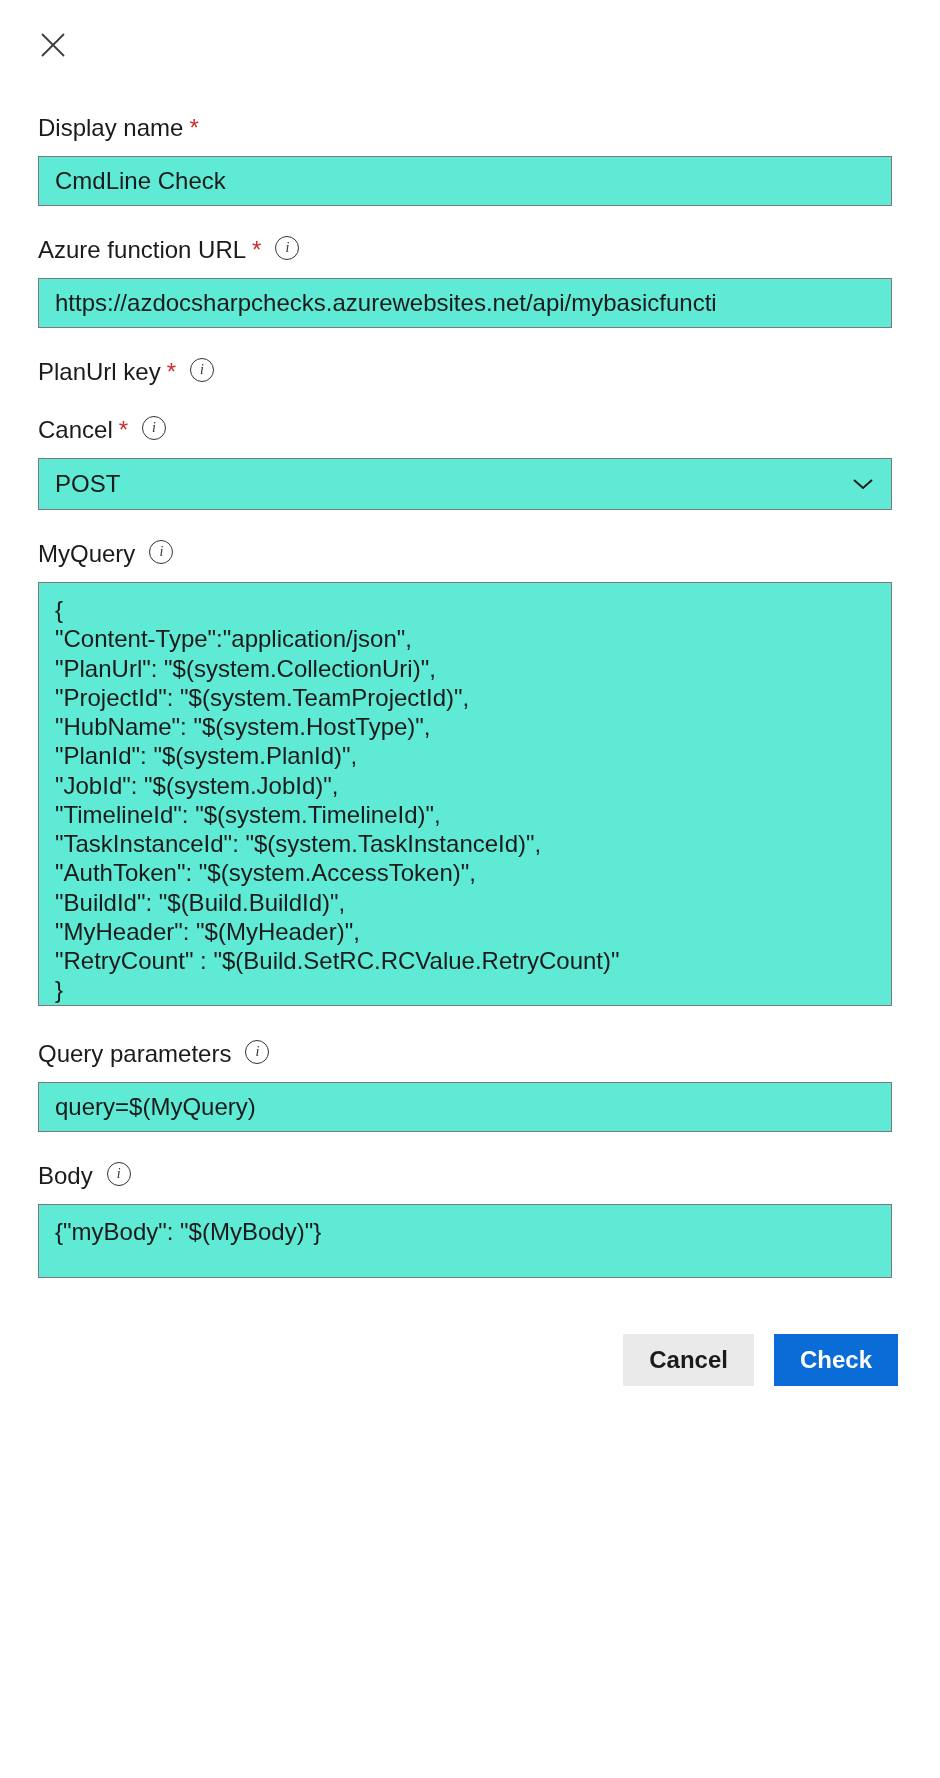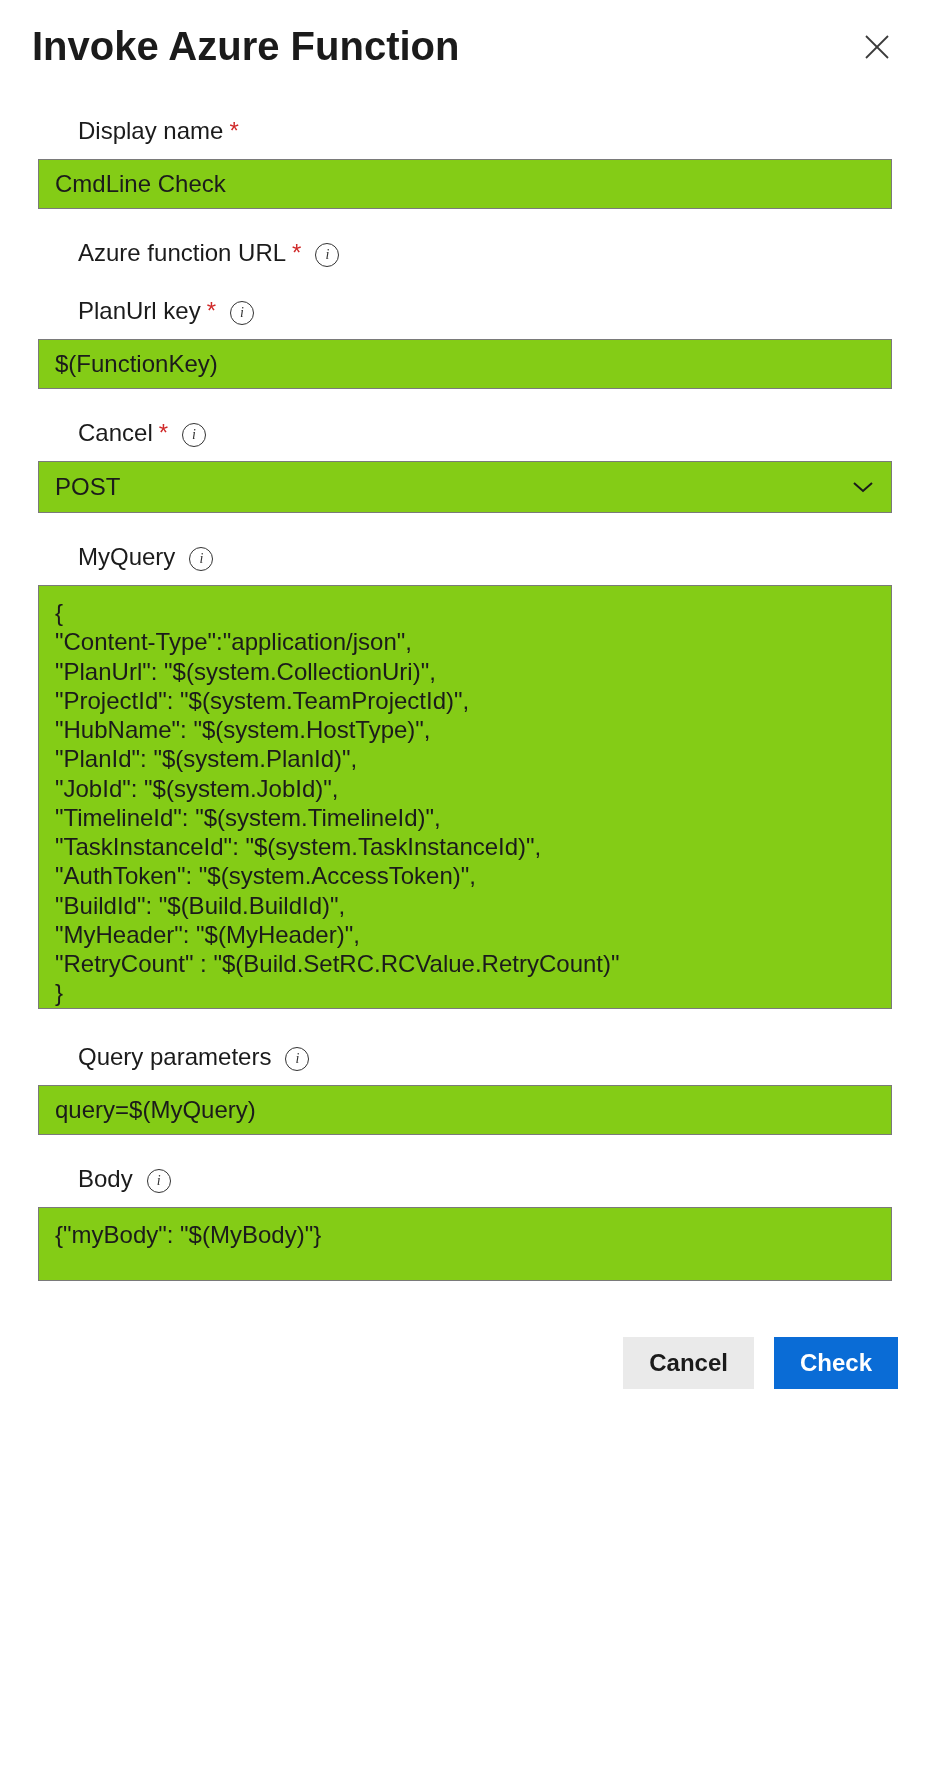--- a/index.html
+++ b/index.html
@@ -28,24 +28,23 @@
     background: none;
     border: none;
     padding: 6px;
     cursor: pointer;
   }
   .close-btn svg { display:block; }
   .form { padding: 0 6px; }
   .field { margin-bottom: 30px; }
   .label-row {
     display: flex;
-    align-items: flex-end;
+    align-items: flex-start;
     gap: 14px;
     margin-bottom: 14px;
-    margin-left: 40px;
   }
   .label {
     font-size: 24px;
     font-weight: 400;
     color: #1b1b1b;
   }
   .req { color: #d02a2a; margin-left: 6px; }
   .info-icon {
     width: 24px; height: 24px;
     border: 1.5px solid #333;
@@ -58,21 +57,21 @@
     line-height: 1;
     color: #333;
     user-select: none;
   }
   .text-input, .textarea, .select {
     width: 100%;
     border: 1px solid #7a7a7a;
     font-size: 24px;
     font-family: inherit;
     color: #1b1b1b;
-    background: #84cc16;
+    background: #5eead4;
     padding: 10px 16px;
     line-height: 1.2;
   }
   .text-input { height: 50px; }
   .textarea {
     resize: none;
     line-height: 1.22;
     padding: 12px 16px;
     overflow: hidden;
   }
@@ -107,21 +106,20 @@
     font-family: inherit;
   }
   .btn-secondary { background: #eaeaea; color: #1b1b1b; }
   .btn-primary { background: #0a6cd6; color: #fff; }
 </style>
 </head>
 <body>
 
 <div class="panel">
   <div class="header-row">
-    <h1 class="title">Invoke Azure Function</h1>
     <button class="close-btn" aria-label="Close">
       <svg width="30" height="30" viewBox="0 0 30 30">
         <line x1="4" y1="4" x2="26" y2="26" stroke="#3a3a3a" stroke-width="1.8"></line>
         <line x1="26" y1="4" x2="4" y2="26" stroke="#3a3a3a" stroke-width="1.8"></line>
       </svg>
     </button>
   </div>
 
   <div class="form">
 
@@ -134,30 +132,30 @@
       <input class="text-input" value="CmdLine Check" style="">
     </div>
 
     <div class="field">
       <div class="label-row">
         <span class="label">
           <span>Azure function URL</span><span class="req">*</span>
         </span>
         <span class="info-icon">i</span>
       </div>
+      <input class="text-input" value="https://azdocsharpchecks.azurewebsites.net/api/mybasicfuncti" style="">
     </div>
 
     <div class="field">
       <div class="label-row">
         <span class="label">
           <span>PlanUrl key</span><span class="req">*</span>
         </span>
         <span class="info-icon">i</span>
       </div>
-      <input class="text-input" value="$(FunctionKey)" style="">
     </div>
 
     <div class="field">
       <div class="label-row">
         <span class="label">
           <span>Cancel</span><span class="req">*</span>
         </span>
         <span class="info-icon">i</span>
       </div>
       <div class="select-wrap">

